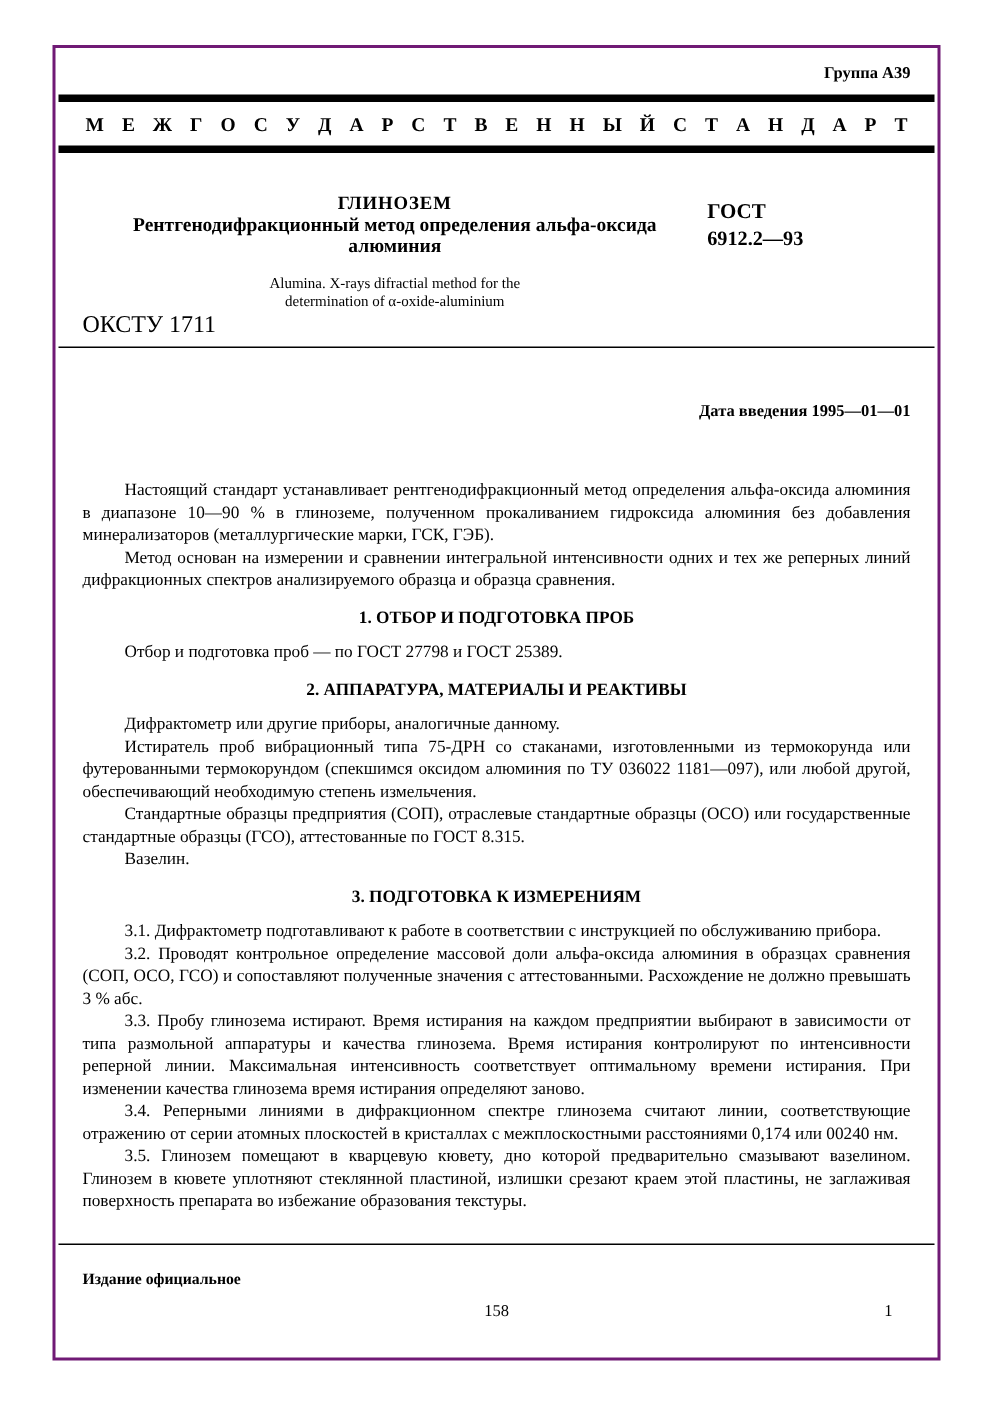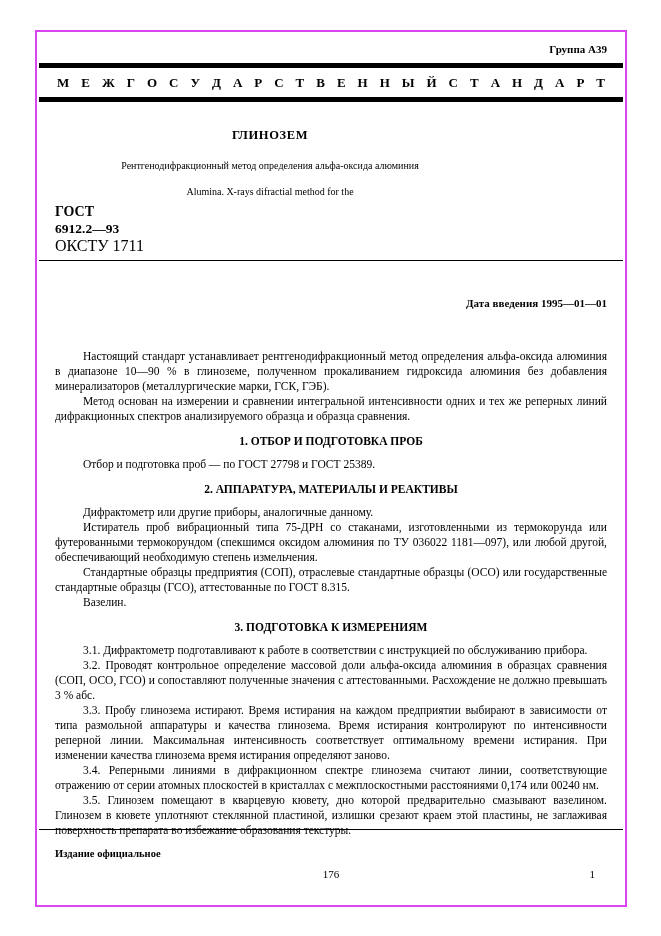--- a/index.html
+++ b/index.html
@@ -8,21 +8,21 @@
     width: 661px; height: 936px;
     position: relative;
     font-family: "Liberation Serif", serif;
     color: #000;
     -webkit-font-smoothing: antialiased;
   }
   .frame {
     position: absolute;
     left: 35px; top: 30px;
     width: 592px; height: 877px;
-    border: 2px solid #d946ef;
+    border: 2px solid #701a75;
     padding: 0 18px;
   }
   .group-label {
     margin-top: 11px;
     text-align: right;
     font-weight: bold;
     font-size: 11px;
   }
   .banner-bar {
     height: 5px; background: #000;
@@ -33,35 +33,34 @@
     font-weight: bold;
     font-size: 13px;
     padding: 7px 2px 6px 2px;
     text-align: justify;
     text-align-last: justify;
     white-space: normal;
   }
   .title-block {
     display: flex;
     margin-top: 26px;
-    flex-direction: column;
   }
   .title-left {
     width: 430px;
     text-align: center;
   }
   .doc-title {
     font-weight: bold;
     font-size: 12.5px;
     letter-spacing: 0.6px;
   }
   .doc-subtitle {
-    font-weight: normal;
-    font-size: 10px;
-    margin: 16px auto 0 auto;
+    font-weight: bold;
+    font-size: 13px;
+    margin: 0 auto 0 auto;
     width: 380px;
     line-height: 14px;
   }
   .doc-title-en {
     font-size: 10px;
     margin-top: 13px;
     line-height: 12px;
   }
   .title-right {
     width: 140px;
@@ -131,20 +130,21 @@
   <div class="banner-bar top"></div>
   <div class="banner-text">М Е Ж Г О С У Д А Р С Т В Е Н Н Ы Й С Т А Н Д А Р Т</div>
   <div class="banner-bar bottom"></div>
 
   <div class="title-block">
     <div class="title-left">
       <div class="doc-title">ГЛИНОЗЕМ</div>
       <div class="doc-subtitle">Рентгенодифракционный метод определения альфа-оксида алюминия</div>
       <div class="doc-title-en">
         <div>Alumina. X-rays difractial method for the</div>
+        <div>determination of α-oxide-aluminium</div>
       </div>
     </div>
     <div class="title-right">
       <div class="code-label">ГОСТ</div>
       <div class="code-number">6912.2—93</div>
     </div>
   </div>
 
   <div class="okstu">ОКСТУ  1711</div>
   <hr class="rule">
@@ -169,18 +169,18 @@
     <p class="para">3.2. Проводят контрольное определение массовой доли альфа-оксида алюминия в образцах сравнения (СОП, ОСО, ГСО) и сопоставляют полученные значения с аттестованными. Расхождение не должно превышать 3 % абс.</p>
     <p class="para">3.3. Пробу глинозема истирают. Время истирания на каждом предприятии выбирают в зависимости от типа размольной аппаратуры и качества глинозема. Время истирания контролируют по интенсивности реперной линии. Максимальная интенсивность соответствует оптимальному времени истирания. При изменении качества глинозема время истирания определяют заново.</p>
     <p class="para">3.4. Реперными линиями в дифракционном спектре глинозема считают линии, соответствующие отражению от серии атомных плоскостей в кристаллах с межплоскостными расстояниями 0,174 или 00240 нм.</p>
     <p class="para">3.5. Глинозем помещают в кварцевую кювету, дно которой предварительно смазывают вазелином. Глинозем в кювете уплотняют стеклянной пластиной, излишки срезают краем этой пластины, не заглаживая поверхность препарата во избежание образования текстуры.</p>
   </div>
 
   <div class="footer">
     <hr class="rule">
     <div class="official">Издание официальное</div>
     <div class="page-numbers">
-      <span>176</span>
+      <span>158</span>
       <span class="page-num-right">1</span>
     </div>
   </div>
 
 </div>
 
 </body></html>

